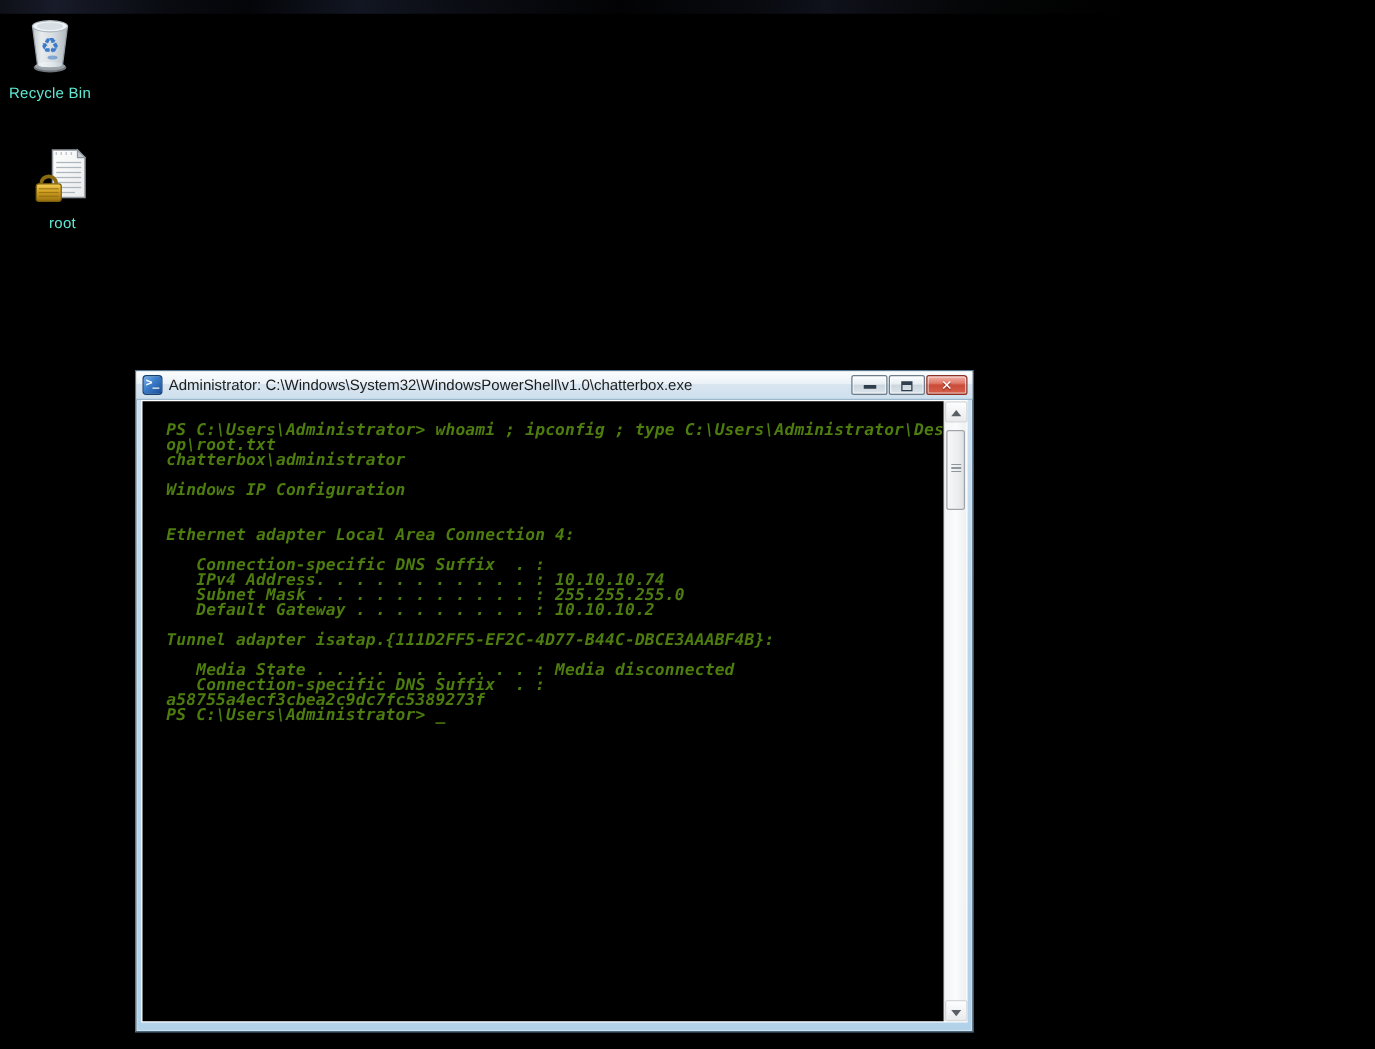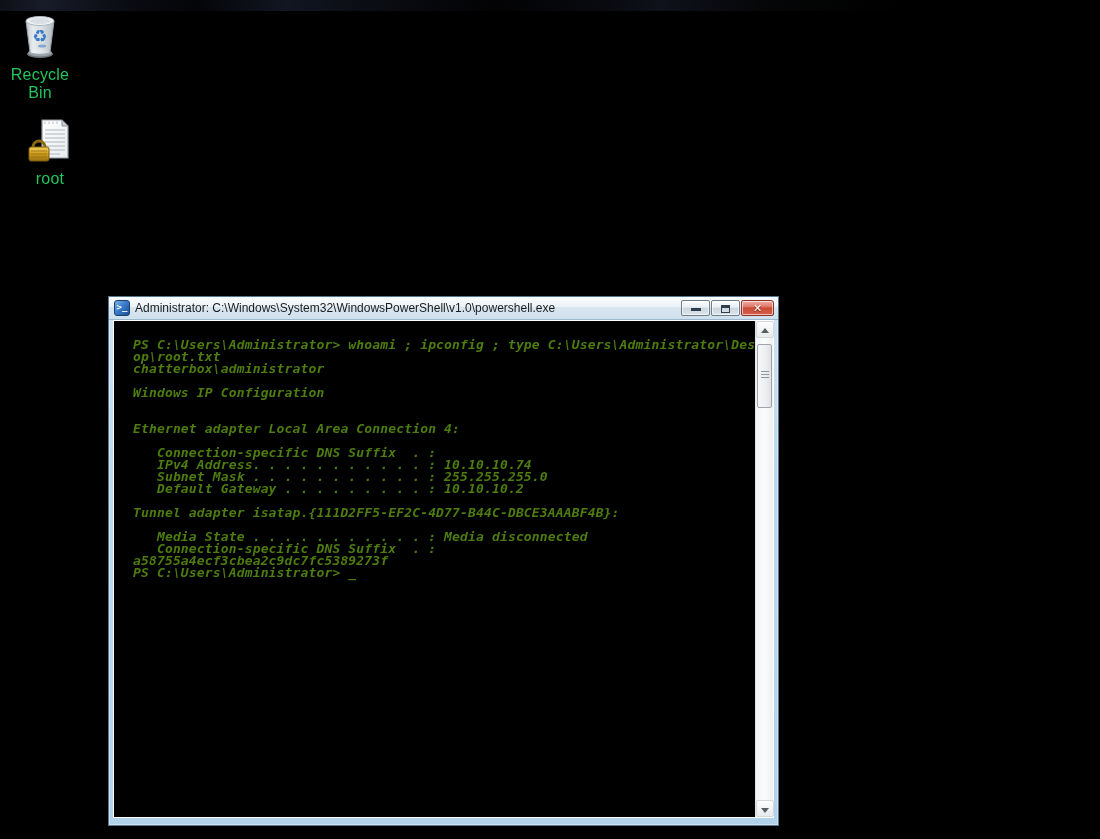--- a/index.html
+++ b/index.html
@@ -19,21 +19,21 @@
       #0a0c12 55%, #121420 60%, #060708 70%, #000 82%);
     opacity:.85;
   }
 
   
   .desk-icon {
     position:absolute; width:76px; text-align:center; cursor:default;
   }
   .desk-icon .glyph { display:inline-block; }
   .desk-icon .label {
-    display:block; margin-top:2px; color:#22c55e; font-size:16px;
+    display:block; margin-top:2px; color:#5eead4; font-size:12px;
     text-shadow:1px 1px 2px #000, 0 0 3px #000;
     letter-spacing:.2px;
   }
   #icon-recycle { left:2px; top:12px; }
   #icon-root    { left:12px; top:112px; }
 
   
   .ps-window {
     position:absolute; left:108px; top:296px; width:671px; height:530px;
     background:linear-gradient(180deg,#cfe3f3 0%,#bdd8ec 30%,#b2d2ea 100%);
@@ -198,21 +198,21 @@
           <line x1="7" y1="45" x2="23" y2="45"></line>
       </g>
     </svg>
   </span>
   <span class="label">root</span>
 </div>
 
 <div class="ps-window">
   <div class="titlebar">
     <span class="ps-app-icon">&gt;_</span>
-    <span class="title-text">Administrator: C:\Windows\System32\WindowsPowerShell\v1.0\powershell.exe</span>
+    <span class="title-text">Administrator: C:\Windows\System32\WindowsPowerShell\v1.0\chatterbox.exe</span>
     <span class="caption-buttons">
       <span class="cap-btn" title="minimize">
           <span class="glyph-min"></span>
         </span>
       <span class="cap-btn" title="maximize">
           <span class="glyph-max"></span>
         </span>
       <span class="cap-btn close" title="close">
           <span class="glyph-close">✕</span>
         </span>

